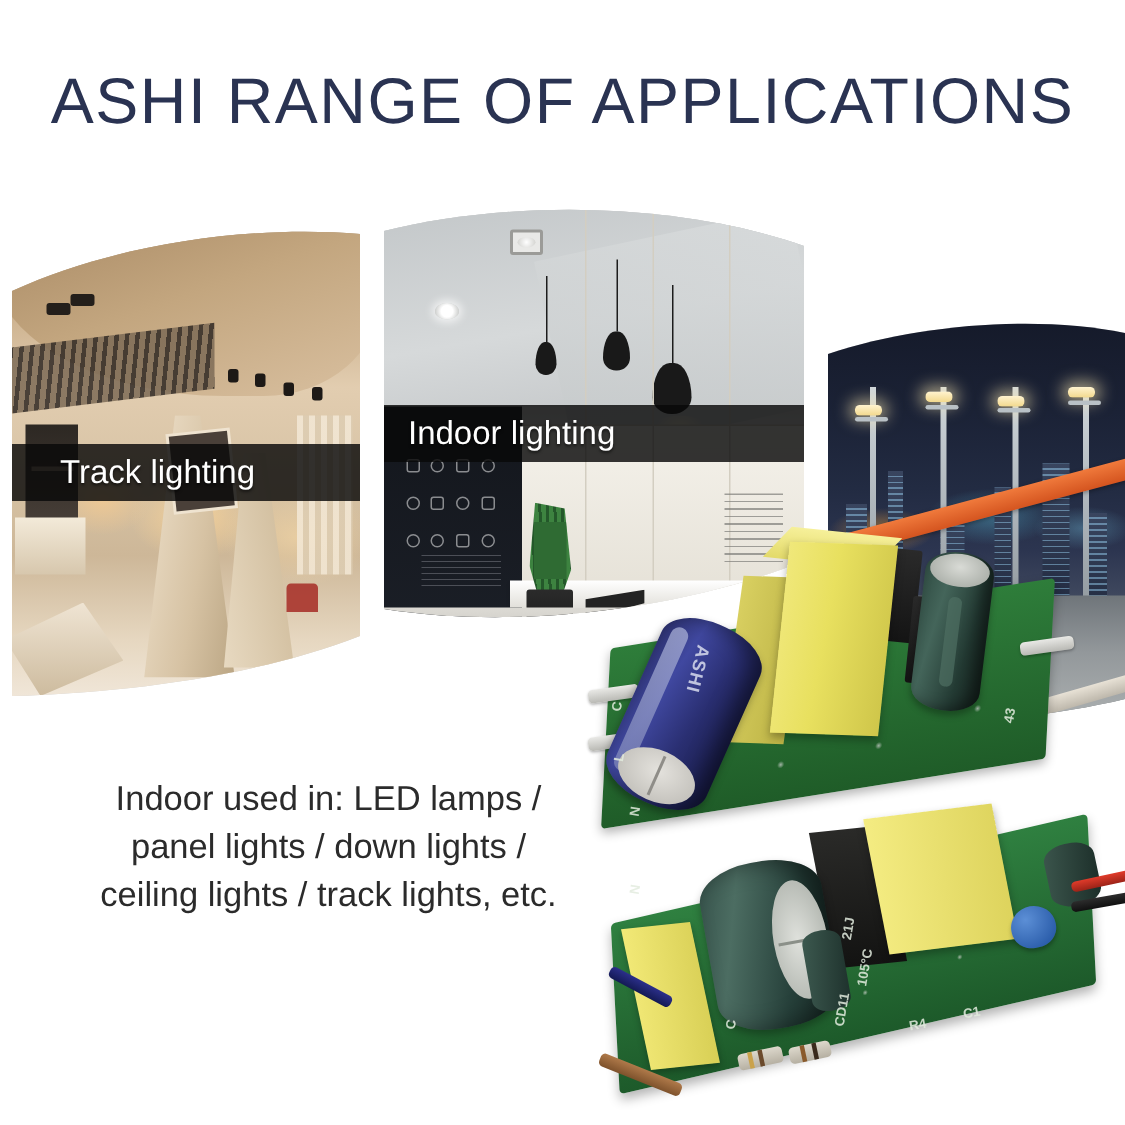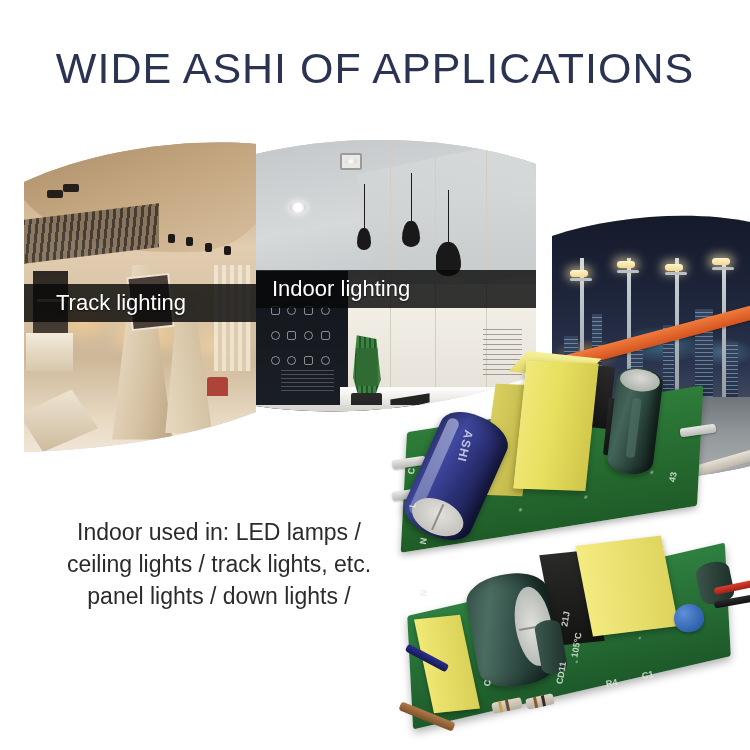--- a/index.html
+++ b/index.html
@@ -42,24 +42,23 @@
   }
   .lbl-bar .lbl-text {
     color:#ffffff;
     font-size:22px;
     white-space:nowrap;
     text-shadow:0 1px 2px rgba(0,0,0,.6);
   }
 
   
   #panel1 {
-    left:8px; top:140px; width:232px; height:312px;
+    left:8px; top:152px; width:232px; height:312px;
     -webkit-clip-path: path("M0,42 C70,10 160,-2 232,4 L232,272 C160,300 70,310 0,312 Z");
     clip-path: path("M0,42 C70,10 160,-2 232,4 L232,272 C160,300 70,310 0,312 Z");
-    margin-left: 16px;
   }
   #panel1 .scene {
     background:
       
       radial-gradient(ellipse 60px 40px at 52% 62%, rgba(255,214,150,.75), rgba(255,214,150,0) 70%),
       radial-gradient(ellipse 46px 34px at 26% 58%, rgba(255,206,140,.6), rgba(255,206,140,0) 70%),
       radial-gradient(ellipse 70px 46px at 82% 66%, rgba(255,223,168,.5), rgba(255,223,168,0) 72%),
       linear-gradient(#b89a76 0%, #c9ad89 16%, #e2cdb0 34%, #d8c4a6 52%, #cdb798 70%, #e6d7c0 88%, #f0e6d8 100%);
   }
   
@@ -464,21 +463,21 @@
 
   .silktext {
     position:absolute; color:#e3ecdf; font-size:9px; font-weight:bold; opacity:.85;
   }
 </style>
 </head>
 <body>
 
 <div class="stage">
 
-  <div class="title">WIDE ASHI OF APPLICATIONS</div>
+  <div class="title">ASHI RANGE OF APPLICATIONS</div>
 
   <div class="panel" id="panel1">
     <div class="scene">
       <div class="p1-ceiling"></div>
       <div class="p1-slats"></div>
 
       <div class="p1-track" style="left:10%;"></div>
       <div class="p1-track" style="left:17%; top:14%;"></div>
       <div class="p1-spot" style="left:62%; top:30%;"></div>
       <div class="p1-spot" style="left:70%; top:31%;"></div>
@@ -585,22 +584,22 @@
       <div class="p3-deck"></div>
       <div class="p3-deckshine"></div>
       <div class="p3-curb"></div>
       <div class="p3-rail"></div>
     </div>
   </div>
 
 
   <div class="desc">
     <span class="ln">Indoor used in: LED lamps /</span>
+    <span class="ln">panel lights / down lights /</span>
     <span class="ln">ceiling lights / track lights, etc.</span>
-    <span class="ln">panel lights / down lights /</span>
   </div>
 
   <div class="pcb" id="pcb1">
     <div class="board"></div>
 
     <div class="leg" style="left:0px;  top:108px; width:34px; height:9px; transform:rotate(-8deg);"></div>
     <div class="leg" style="left:0px;  top:140px; width:30px; height:9px; transform:rotate(-8deg);"></div>
     <div class="leg" style="left:288px;top:76px;  width:36px; height:9px; transform:rotate(-8deg);"></div>
 
     <div class="blk" style="left:104px; top:36px; width:26px; height:66px; transform:rotate(8deg);"></div>

